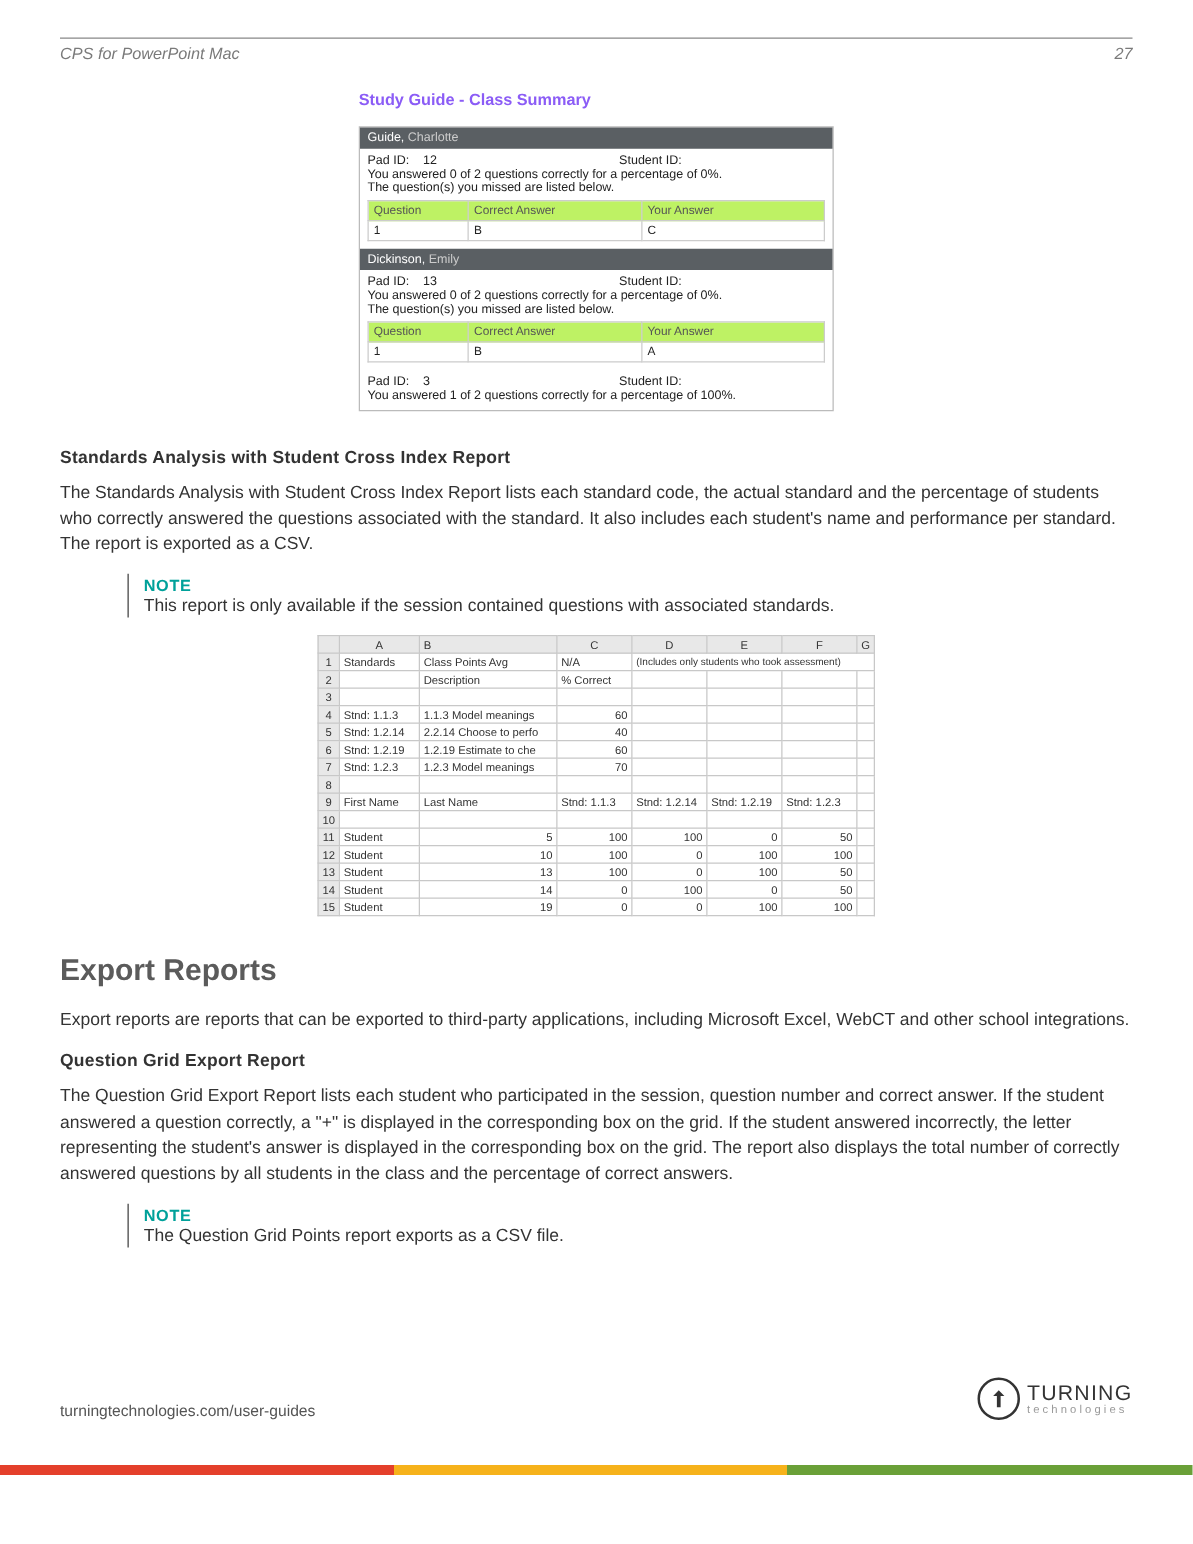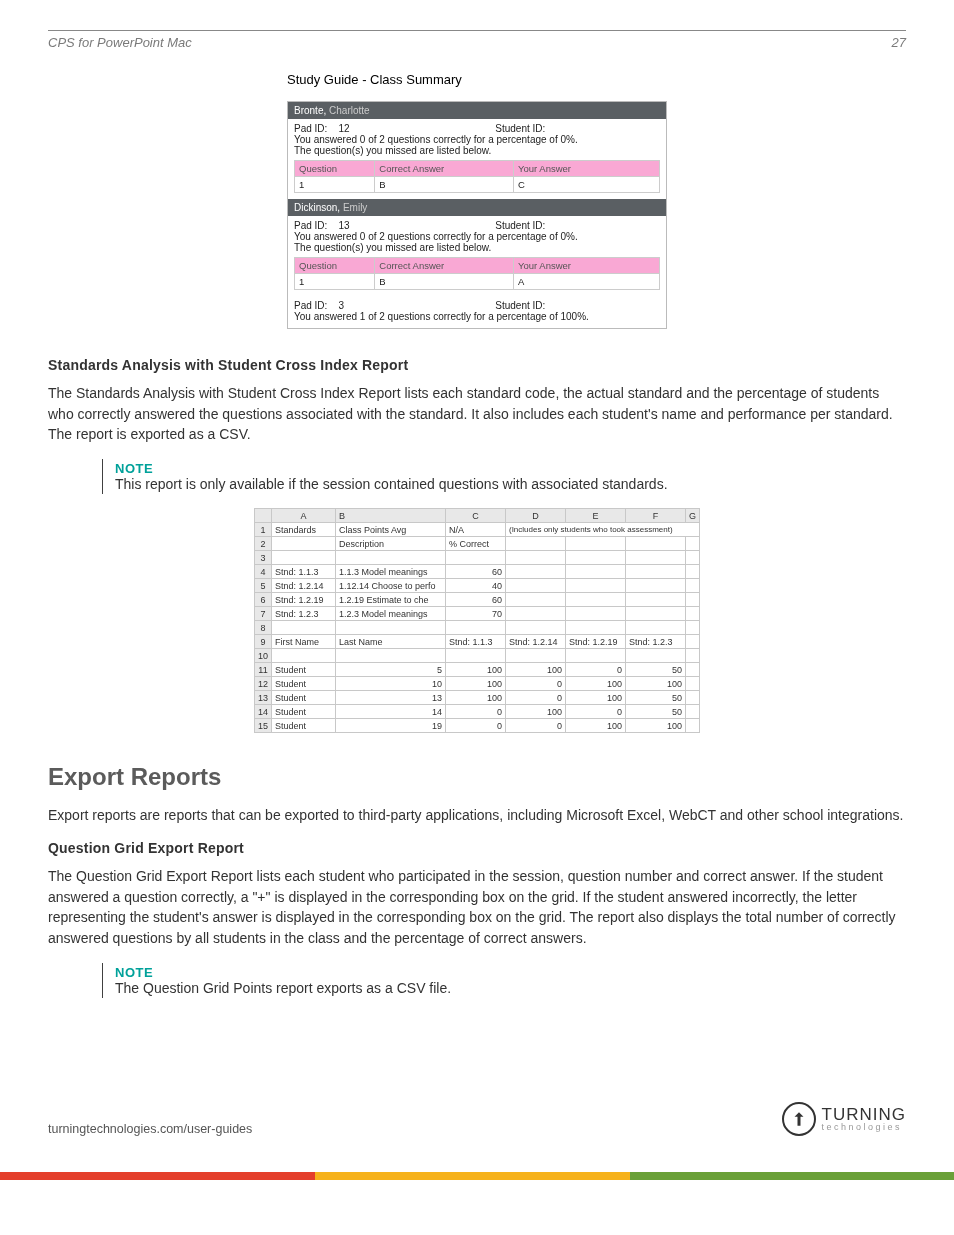--- a/index.html
+++ b/index.html
@@ -25,32 +25,32 @@
     display: flex;
     justify-content: space-between;
     font-style: italic;
     color: #7a7a7a;
     font-size: 13px;
     margin-bottom: 22px;
   }
   
   .sg-wrap { display:flex; justify-content:center; margin-bottom:28px; }
   .sg { width: 380px; font-size: 10px; color:#222; }
-  .sg-title { font-size: 13px; font-weight: 400; color:#000000; margin-bottom:4px; }
+  .sg-title { font-size: 13px; font-weight: 700; color:#8b5cf6; margin-bottom:4px; }
   .sg-meta { font-size: 10px; line-height:1.45; }
   .sg-meta-small { font-size: 8.5px; }
   .sg-label { display:inline-block; width:48px; }
   .sg-box { border:1px solid #bbb; margin-top:14px; }
   .sg-name { background:#5a5f63; color:#fff; padding:3px 6px; font-size:10px; }
   .sg-surname { color:#ccc; }
   .sg-body { padding:4px 6px 6px 6px; }
   .sg-row1 { display:flex; }
   .sg-row1 > div:first-child { width:55%; }
   .sg-qtable { width:100%; border-collapse:collapse; margin-top:4px; font-size:9.5px; }
-  .sg-qtable th { text-align:left; background:#f9a8d4; border:1px solid #ccc; padding:2px 4px; font-weight:normal; color:#555; }
+  .sg-qtable th { text-align:left; background:#bef264; border:1px solid #ccc; padding:2px 4px; font-weight:normal; color:#555; }
   .sg-qtable td { border:1px solid #ccc; padding:2px 4px; }
   .sg-qtable th:nth-child(1), .sg-qtable td:nth-child(1){ width:22%; }
   .sg-qtable th:nth-child(2), .sg-qtable td:nth-child(2){ width:38%; }
 
   .h3 { font-weight:700; font-size:14px; color:#333; margin:0 0 10px 0; letter-spacing:.2px; }
   .body-text { font-size:14px; line-height:1.48; color:#333; margin:0 0 14px 0; }
 
   .note { border-left:1px solid #404040; padding:2px 0 2px 12px; margin:0 0 14px 54px; }
   .note-label { color:#00a19a; font-weight:700; font-size:13px; letter-spacing:.5px; }
   .note-text { font-size:14px; color:#333; }
@@ -90,21 +90,21 @@
   <hr class="top-rule">
   <div class="header-row">
     <span>CPS for PowerPoint Mac</span>
     <span>27</span>
   </div>
 
   <div class="sg-wrap">
     <div class="sg">
       <div class="sg-title">Study Guide - Class Summary</div>
       <div class="sg-box" id="sg-box">
-          <div class="sg-name"><span>Bronte,</span> <span class="sg-surname">Charlotte</span></div>
+          <div class="sg-name"><span>Guide,</span> <span class="sg-surname">Charlotte</span></div>
           <div class="sg-body">
             <div class="sg-row1">
               <div>Pad ID:&nbsp;&nbsp;&nbsp;&nbsp;12</div>
               <div>Student ID:</div>
             </div>
             <div>You answered 0 of 2 questions correctly for a percentage of 0%.</div>
             <div>The question(s) you missed are listed below.</div>
             <table class="sg-qtable">
               <tbody>
                 <tr>
@@ -222,21 +222,21 @@
             <td class="colD"></td>
             <td class="colE"></td>
             <td class="colF"></td>
             <td class="colG"></td>
           </tr>
         </tbody>
         <tbody>
           <tr>
             <th class="row-hdr">5</th>
             <td class="colA">Stnd: 1.2.14</td>
-            <td class="colB">1.12.14 Choose to perfo</td>
+            <td class="colB">2.2.14 Choose to perfo</td>
             <td class="colC right">40</td>
             <td class="colD"></td>
             <td class="colE"></td>
             <td class="colF"></td>
             <td class="colG"></td>
           </tr>
         </tbody>
         <tbody>
           <tr>
             <th class="row-hdr">6</th>

